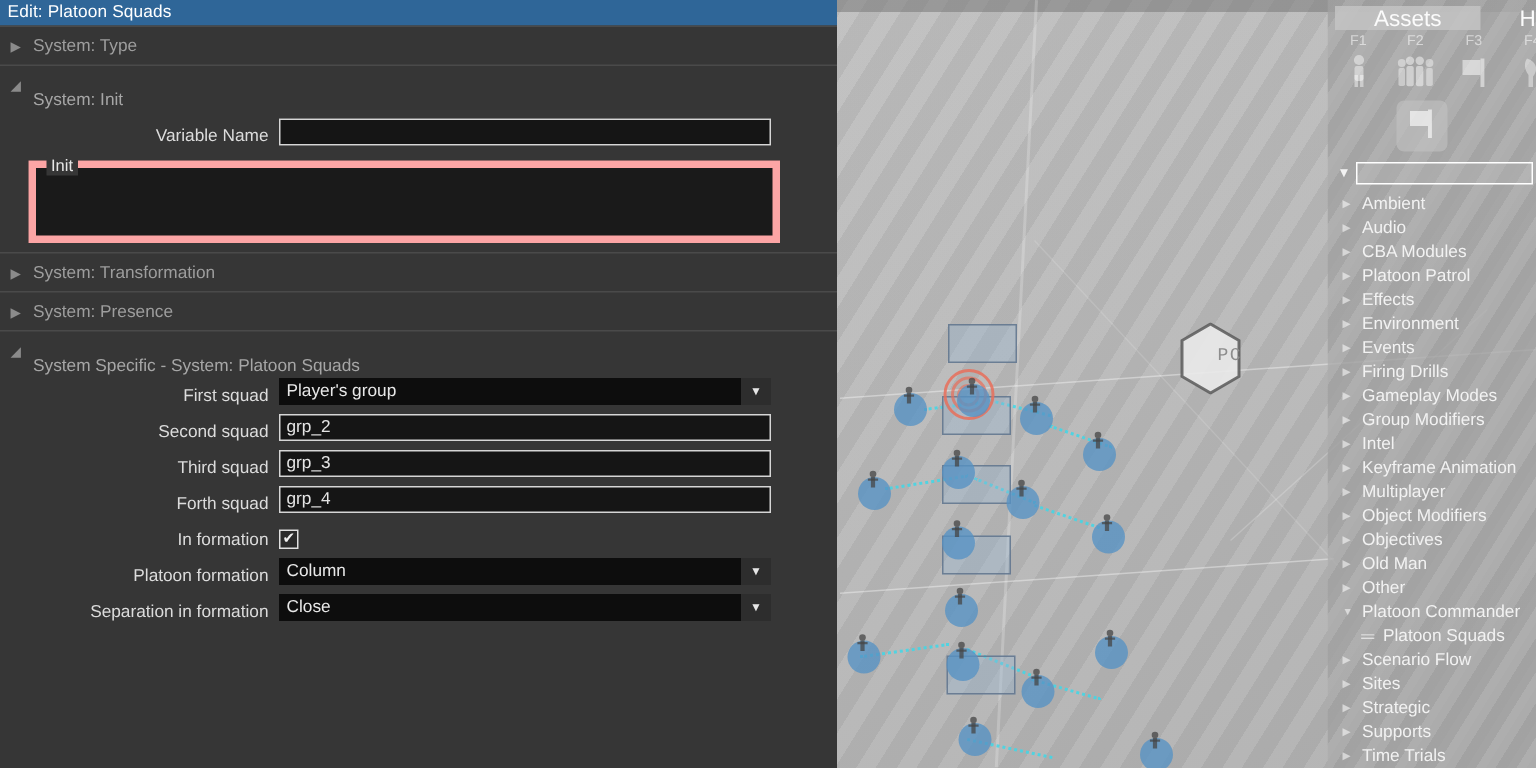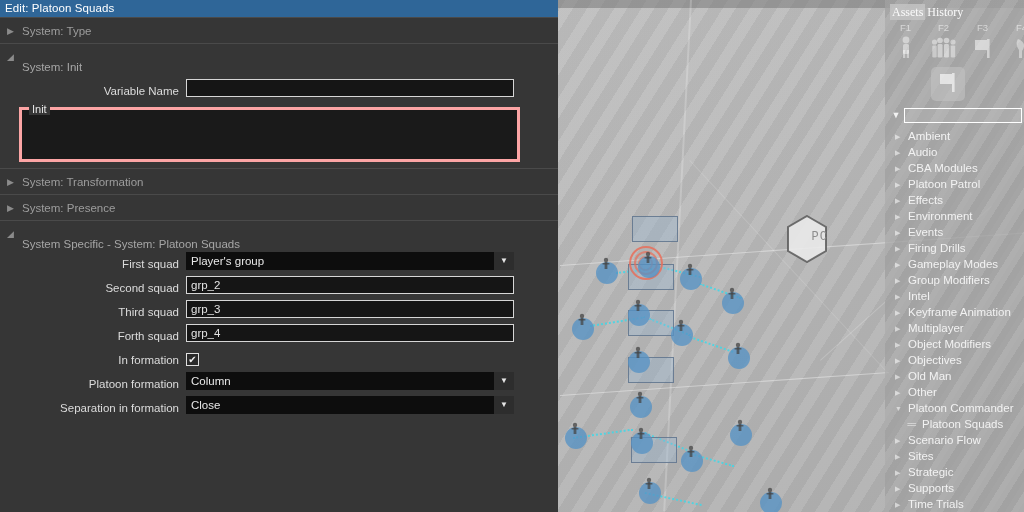--- a/index.html
+++ b/index.html
@@ -208,21 +208,21 @@
     justify-content: center;
     color: #f0f0f0;
     font-size: 10px;
     line-height: 11px;
   }
 
   
   .groupbox {
     position: relative;
     margin: 10px 38px 6px 19px;
-    border: 3px solid #fca5a5;
+    border: 5px solid #fca5a5;
     height: 55px;
     background: #1a1a1a;
   }
   .groupbox .gb-legend {
     position: absolute;
     top: -7px; left: 7px;
     background: #363636;
     padding: 0 3px;
     font-size: 11px;
     color: #e6e6e6;
@@ -247,26 +247,25 @@
   }
   #right-panel .rp-inner { position: relative; }
 
   .tabs-row {
     display: flex;
     height: 20px;
     padding-left: 5px;
     padding-top: 4px;
   }
   .tab {
-    font-size: 12px;
+    font-size: 15px;
     color: #fbfbfb;
     line-height: 17px;
-    padding: 0 2px;
+    padding: 0 26px;
     white-space: nowrap;
-    font-family: Liberation Serif, serif;
   }
   .tab.active {
     background: rgba(196,196,196,0.82);
   }
 
   .ftools {
     position: relative;
     height: 46px;
     padding-top: 2px;
   }

